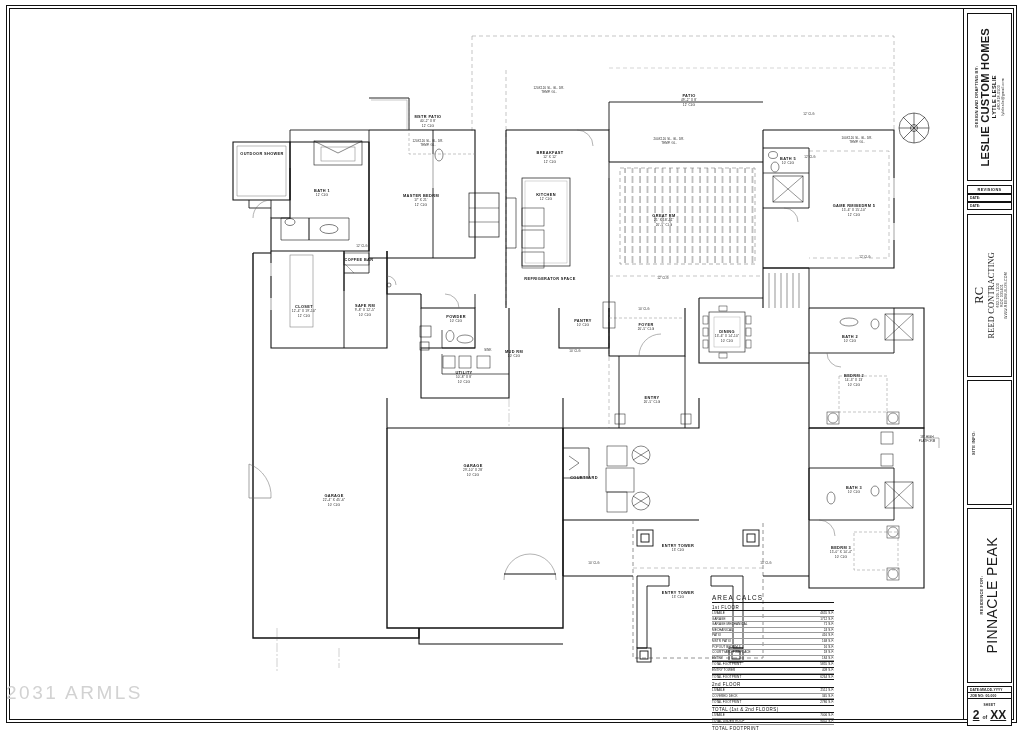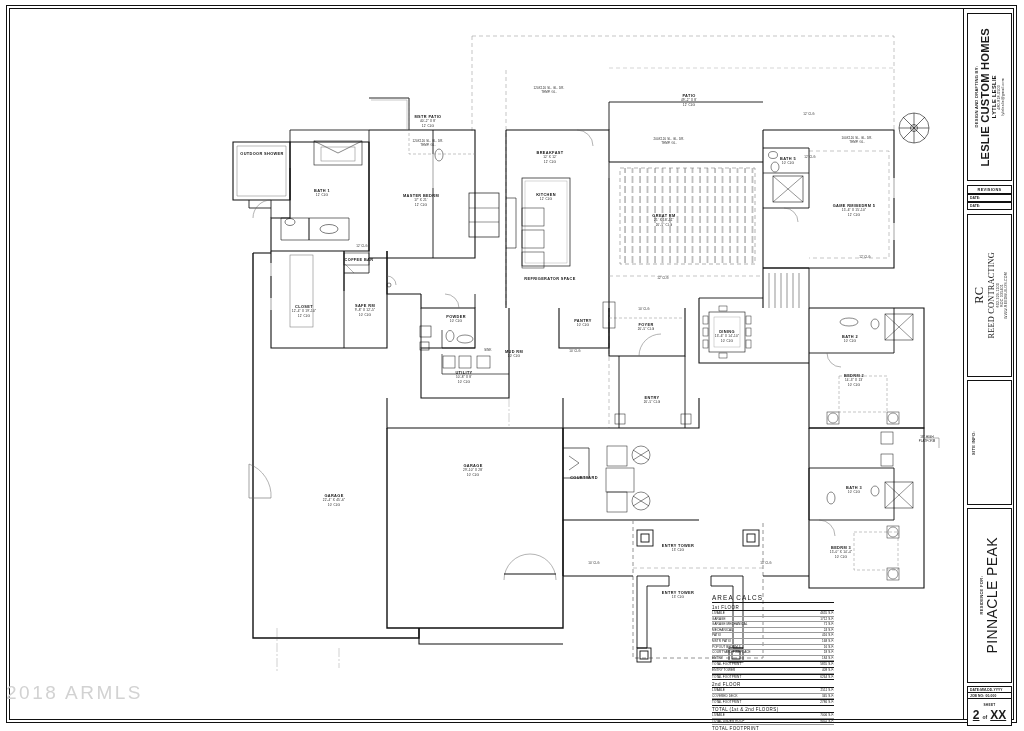--- a/index.html
+++ b/index.html
@@ -642,14 +642,14 @@
     <div class="sheetbox">
       <span class="sh-lbl">SHEET</span>
       <span class="sheetnum">
         <span class="u">2</span>
         <span class="of">of</span>
         <span class="u">XX</span>
       </span>
     </div>
   </div>
 
-  <div class="watermark">2018 ARMLS</div>
+  <div class="watermark">2031 ARMLS</div>
 </div>
 
 </body></html>

